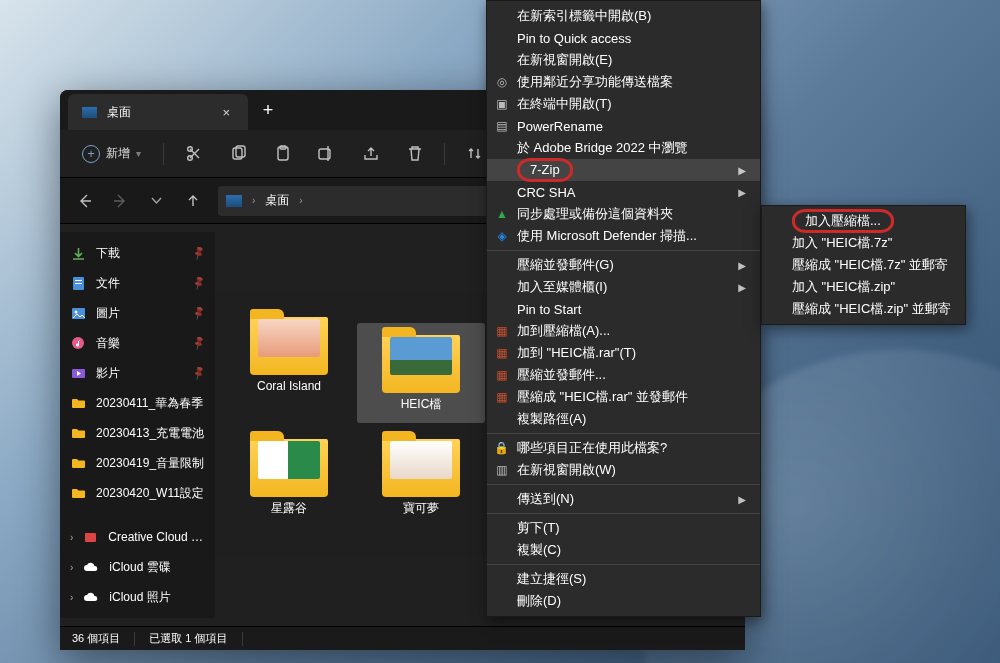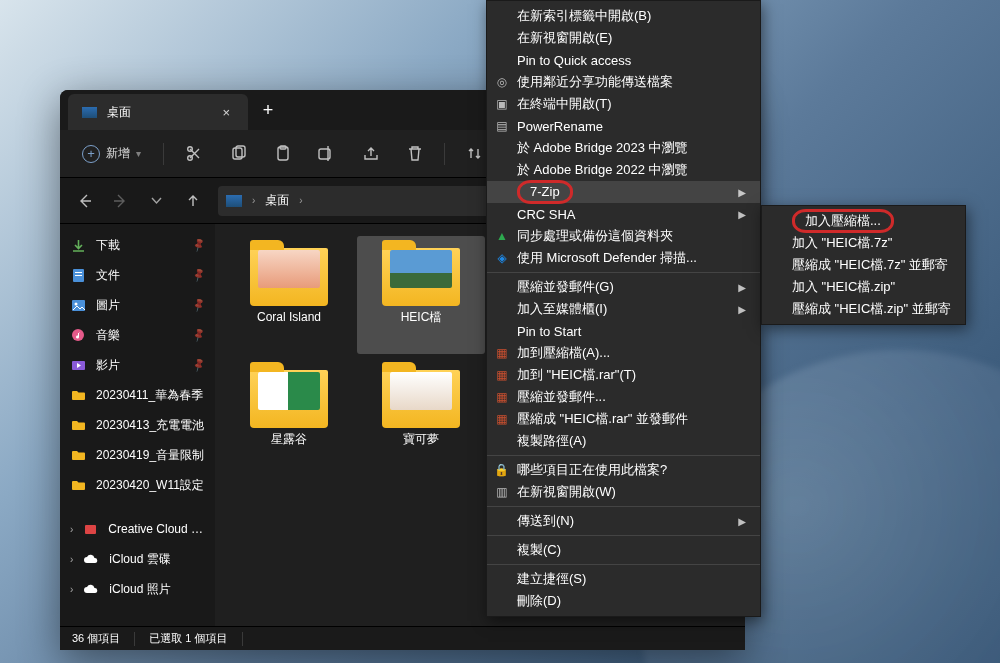--- a/index.html
+++ b/index.html
@@ -33,29 +33,29 @@
   .tlabel { font-size:12px; }
   .navrow { height: 46px; display:flex; align-items:center; padding:0 8px; gap:4px; background:#191919;
     border-bottom:1px solid #000;}
   .navbtn { width:32px; height:32px; display:flex; align-items:center; justify-content:center;
     border-radius:4px; cursor:pointer; opacity:.85;}
   .address { flex:1; height:30px; display:flex; align-items:center; padding:0 8px; gap:10px;
     background:#2c2c2c; border-radius:4px; margin-left:6px;}
   .addr-icon { width:16px; height:12px; background:linear-gradient(#2b6cb0,#1e4e78);}
   .crumb { font-size:12px; }
   .chev { opacity:.5; font-size:10px; }
-  .body { flex:1; display:flex; overflow:hidden; }
+  .body { flex:1; display:flex; overflow:hidden;align-items:center; }
   .sidebar { width: 155px; background:#191919; padding: 6px 0; overflow:hidden; }
   .srow { height:30px; display:flex; align-items:center; padding:0 10px; gap:10px; cursor:pointer; font-size:12px; }
   .pin { margin-left:auto; opacity:.55; font-size:10px; transform: rotate(-30deg); }
   .folders { flex:1; background:#1f1f1f; padding: 12px 10px; display:grid;
     grid-template-columns: repeat(3, 128px); grid-auto-rows: 118px; gap: 4px 4px; align-content:start;}
   .fitem { display:flex; flex-direction:column; align-items:center; justify-content:flex-start;
     padding:4px; border-radius:3px; cursor:pointer;}
-  .fitem.selected { background:#4d4d4d;}
+  .fitem.selected { background:#4d4d4d;margin-top:18px;}
   .fico { width:78px; height:58px; margin:8px 0 4px; position:relative;
     background: linear-gradient(#ffd257,#f3b621); border-radius: 2px 2px 4px 4px;}
   .fico::before { content:""; position:absolute; top:-8px; left:0; width:34px; height:10px;
     background:#f3b621; border-radius:3px 6px 0 0;}
   .fthumb { position:absolute; top:2px; left:8px; right:8px; height:38px; border-radius:2px; }
   .flabel { font-size:12px; text-align:center; max-width:110px; line-height:1.25; overflow:hidden;
     text-overflow:ellipsis; white-space:nowrap;}
   .status { height:24px; border-top:1px solid #000; display:flex; align-items:center; padding:0 12px;
     gap:14px; font-size:11px; background:#1a1a1a;}
   .status .ssep{ width:1px; height:14px; background:#3a3a3a;}
@@ -339,50 +339,45 @@
 </div>
 
 <div class="ctx ctx1" id="ctx1">
     <div class="mi ">
 
         <span>在新索引標籤中開啟(B)</span>
 
       </div>
     <div class="mi ">
 
+        <span>Pin to Quick access</span>
+
+      </div>
+    <div class="mi ">
+
         <span>在新視窗開啟(E)</span>
-
-      </div>
-    <div class="mi ">
-
-        <span>Pin to Quick access</span>
 
       </div>
     <div class="mi ">
         <span class="ico" style="color:#bbb">◎</span>
         <span>使用鄰近分享功能傳送檔案</span>
 
       </div>
     <div class="mi ">
         <span class="ico" style="color:#bbb">▣</span>
         <span>在終端中開啟(T)</span>
 
       </div>
     <div class="mi ">
         <span class="ico" style="color:#bbb">▤</span>
         <span>PowerRename</span>
 
       </div>
     <div class="mi ">
 
-        <span>於 Adobe Bridge 2023 中瀏覽</span>
-
-      </div>
-    <div class="mi ">
-
         <span>於 Adobe Bridge 2022 中瀏覽</span>
 
       </div>
     <div class="mi hi">
 
         <span><span class="redring">7-Zip</span></span>
         <span class="sub">▶</span>
       </div>
     <div class="mi ">
 
@@ -453,20 +448,25 @@
       </div>
     <div class="msep"></div>
     <div class="mi ">
 
         <span>傳送到(N)</span>
         <span class="sub">▶</span>
       </div>
     <div class="msep"></div>
     <div class="mi ">
 
+        <span>剪下(T)</span>
+
+      </div>
+    <div class="mi ">
+
         <span>複製(C)</span>
 
       </div>
     <div class="msep"></div>
     <div class="mi ">
 
         <span>建立捷徑(S)</span>
 
       </div>
     <div class="mi ">

